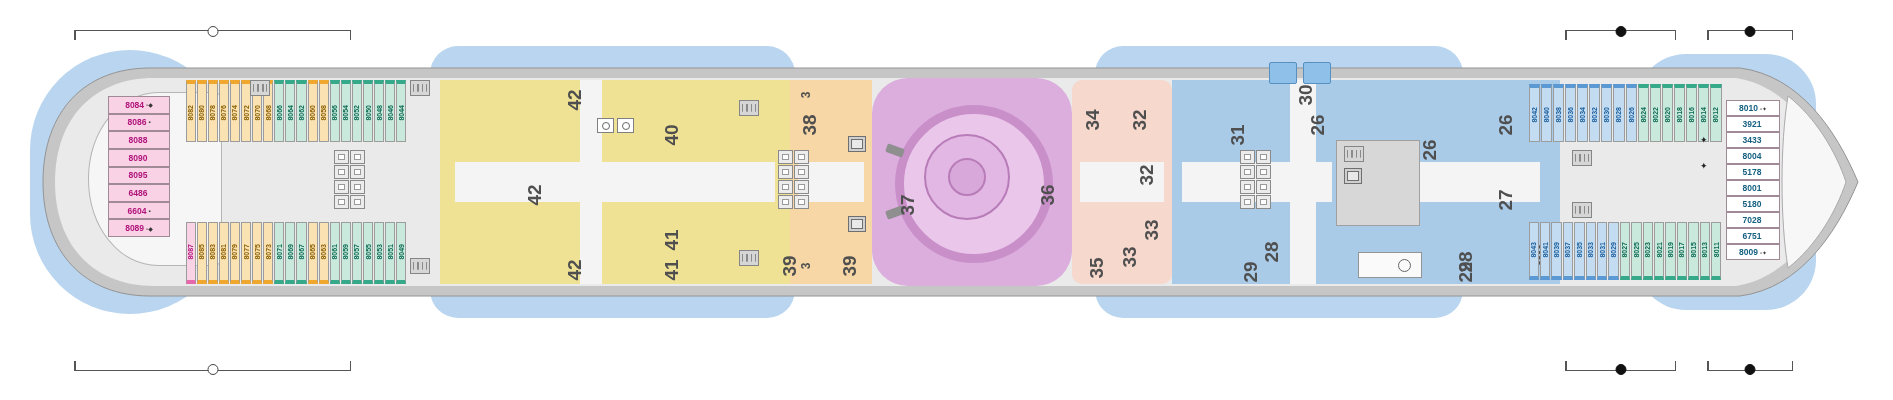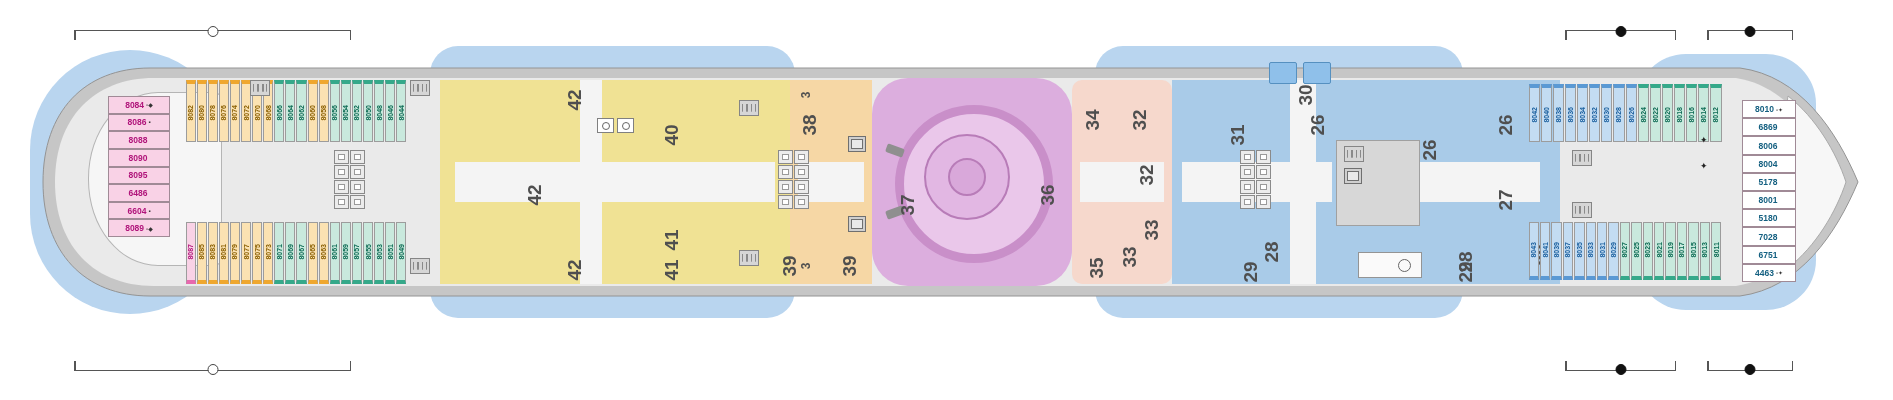--- a/index.html
+++ b/index.html
@@ -447,32 +447,32 @@
         <span class="cnum">8015</span>
       </div>
       <div class="cabin-sm cat-te">
         <span class="cnum">8013</span>
       </div>
       <div class="cabin-sm cat-te">
         <span class="cnum">8011</span>
       </div>
     </div>
 
-  <div class="cabin-col" style="left:1726px;top:100px;width:54px;height:182px;margin-left:16px;">
+  <div class="cabin-col" style="left:1726px;top:100px;width:54px;height:160px;">
 
   <div class="cabin-lg cat-wh">
         <span>8010</span>
         <span class="sym">▫✦</span>
       </div>
       <div class="cabin-lg cat-wh">
-        <span>6869</span>
-        <span class="sym"></span>
-      </div>
-      <div class="cabin-lg cat-wh">
-        <span>8006</span>
+        <span>3921</span>
+        <span class="sym"></span>
+      </div>
+      <div class="cabin-lg cat-wh">
+        <span>3433</span>
         <span class="sym"></span>
       </div>
       <div class="cabin-lg cat-wh">
         <span>8004</span>
         <span class="sym"></span>
       </div>
       <div class="cabin-lg cat-wh">
         <span>5178</span>
         <span class="sym"></span>
       </div>
@@ -486,21 +486,21 @@
       </div>
       <div class="cabin-lg cat-wh">
         <span>7028</span>
         <span class="sym"></span>
       </div>
       <div class="cabin-lg cat-wh">
         <span>6751</span>
         <span class="sym"></span>
       </div>
       <div class="cabin-lg cat-wh">
-        <span>4463</span>
+        <span>8009</span>
         <span class="sym">▫✦</span>
       </div>
     </div>
 
   <div class="stairs" style="left:250px;top:80px;"></div>
   <div class="stairs" style="left:410px;top:80px;"></div>
   <div class="stairs" style="left:410px;top:258px;"></div>
   <div class="stairs" style="left:739px;top:100px;"></div>
   <div class="stairs" style="left:739px;top:250px;"></div>
   <div class="stairs" style="left:1344px;top:146px;"></div>

